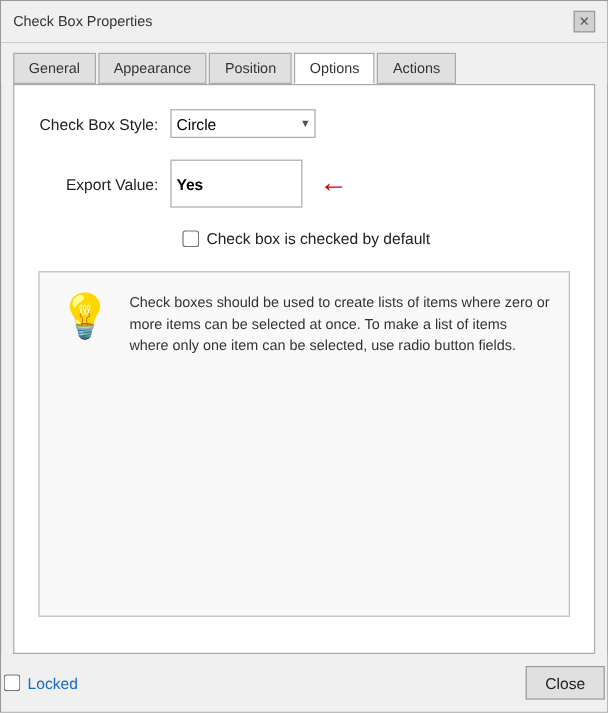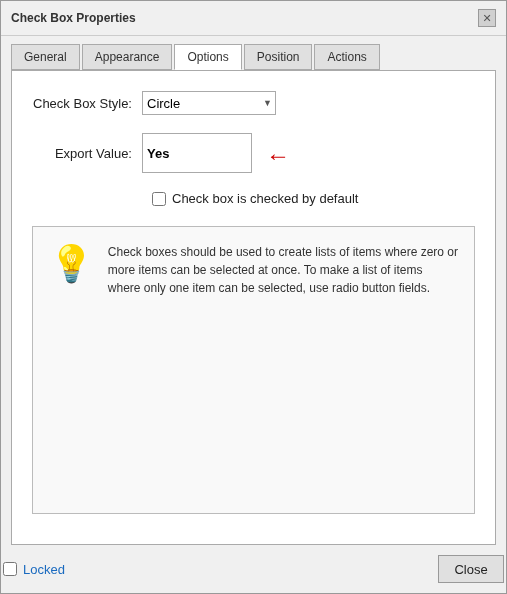--- a/index.html
+++ b/index.html
@@ -26,21 +26,20 @@
       border-bottom: 1px solid #ccc;
       padding: 8px 10px;
       display: flex;
       align-items: center;
       justify-content: space-between;
     }
 
     .title-bar-text {
       font-size: 12px;
       color: #333;
-      font-weight: bold;
     }
 
     .title-bar-close {
       width: 18px;
       height: 18px;
       background: #d0d0d0;
       border: 1px solid #999;
       display: flex;
       align-items: center;
       justify-content: center;
@@ -98,21 +97,21 @@
       color: #222;
     }
 
     .form-control-wrapper {
       display: flex;
       align-items: center;
       gap: 8px;
     }
 
     .select-control {
-      width: 134px;
+      width: 121px;
       height: 24px;
       border: 1px solid #aaa;
       background: #fff;
       font-size: 13px;
       padding: 1px 4px;
       appearance: none;
       -webkit-appearance: none;
       position: relative;
     }
 
@@ -229,22 +228,22 @@
 <div class="dialog">
 
   <div class="title-bar">
     <span class="title-bar-text">Check Box Properties</span>
     <div class="title-bar-close">✕</div>
   </div>
 
   <div class="tabs">
     <div class="tab">General</div>
     <div class="tab">Appearance</div>
+    <div class="tab">Position</div>
     <div class="tab active">Options</div>
-    <div class="tab">Position</div>
     <div class="tab">Actions</div>
   </div>
 
   <div class="content-area">
 
     <div class="form-row">
       <div class="form-label">Check Box Style:</div>
       <div class="form-control-wrapper">
         <div class="select-wrapper">
           <select class="select-control">

